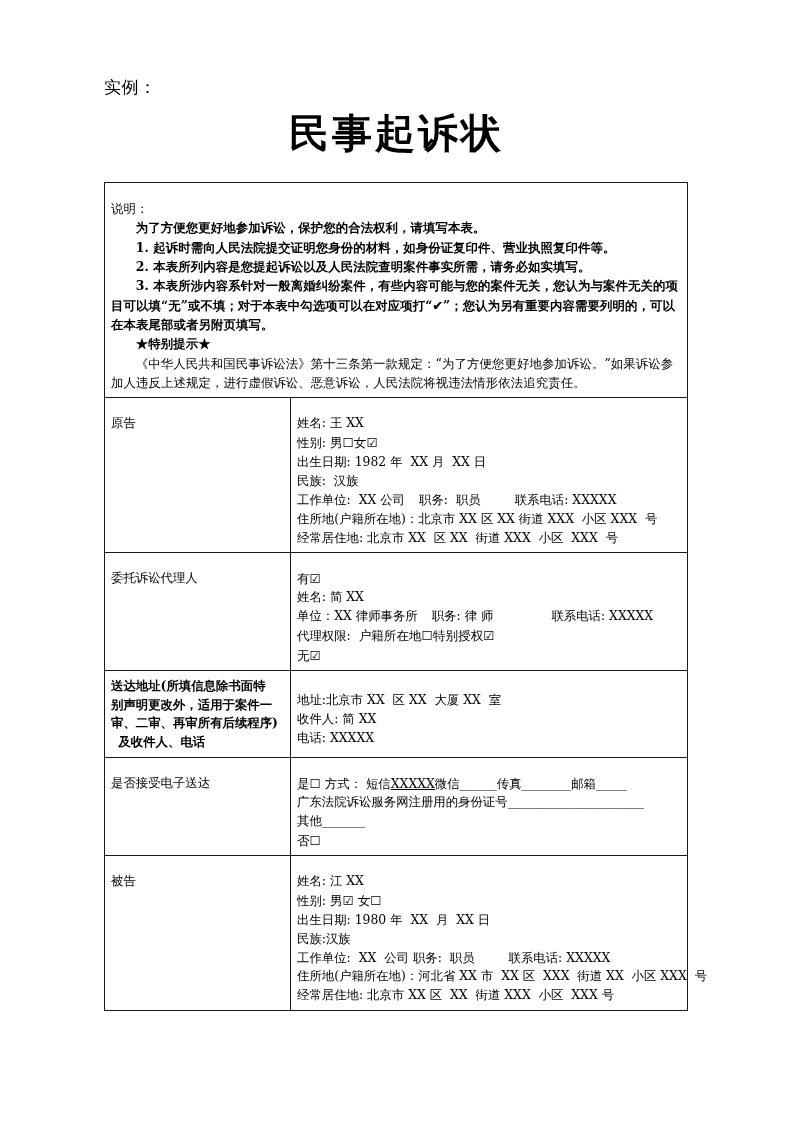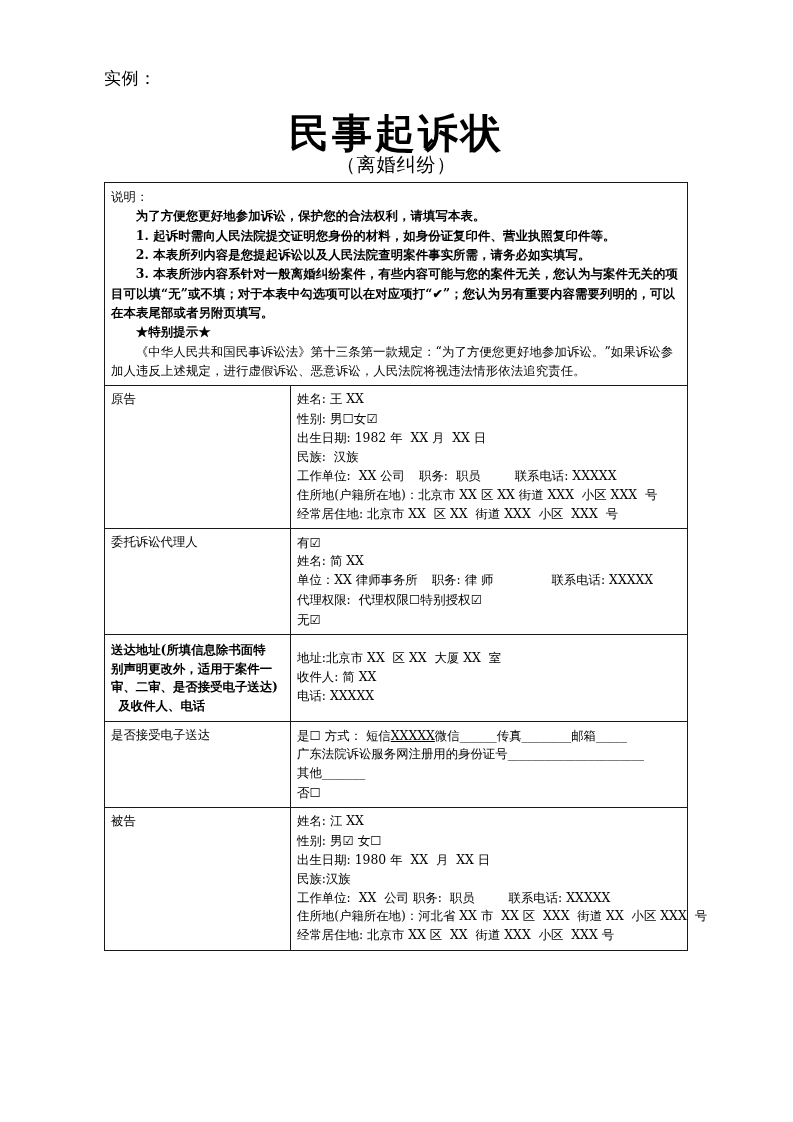--- a/index.html
+++ b/index.html
@@ -19,21 +19,21 @@
   .page {
     position: absolute;
     inset: 0;
     background: #fff;
   }
 
   
   .example-label {
     position: absolute;
     left: 104px;
-    top: 68px;
+    top: 77px;
     font-size: 17px;
     letter-spacing: 0.5px;
     line-height: 1.2;
   }
   .doc-title {
     position: absolute;
     left: 0;
     right: 0;
     top: 108px;
     text-align: center;
@@ -58,21 +58,21 @@
     position: absolute;
     left: 104px;
     top: 182px;
     width: 584px;
     border-collapse: collapse;
     table-layout: fixed;
   }
   .form-table td {
     border: 1px solid #1a1a1a;
     vertical-align: top;
-    padding: 4px 5px 5px 6px;
+    padding: 16px 5px 5px 6px;
     font-size: 12.4px;
     line-height: 1.52;
   }
   .col-label { width: 186px; }
 
   .notes-cell { padding: 5px 7px 7px 7px; }
   .notes-cell p {
     margin: 0;
     font-size: 12.4px;
     line-height: 1.56;
@@ -119,21 +119,20 @@
     letter-spacing: 1px;
   }
 </style>
 </head>
 <body>
 
 <div class="page">
 
   <div class="example-label">实例：</div>
   <div class="doc-title">民事起诉状</div>
-  <div class="doc-subtitle">（离婚纠纷）</div>
 
   <table class="form-table">
     <colgroup>
         <col class="col-label">
         <col>
       </colgroup>
     <tbody>
 
       <tr>
         <td class="notes-cell" colspan="2">
@@ -160,30 +159,30 @@
           <span class="field"><span>经常居住地:</span> <span>北京市 XX  区 XX  街道 XXX  小区  XXX  号</span></span>
         </td>
       </tr>
 
       <tr>
         <td class="label-cell">委托诉讼代理人</td>
         <td>
           <span class="field chk">有☑</span>
           <span class="field"><span>姓名:</span> <span>简 XX</span></span>
           <span class="field"><span>单位：</span><span>XX 律师事务所</span><span class="sp-s"></span><span>职务:</span> <span>律 师</span><span class="sp-l"></span><span>联系电话:</span> <span>XXXXX</span></span>
-          <span class="field"><span>代理权限:</span>  <span class="chk">代理权限☐</span><span class="chk">特别授权☑</span></span>
+          <span class="field"><span>代理权限:</span>  <span class="chk">户籍所在地☐</span><span class="chk">特别授权☑</span></span>
           <span class="field chk">无☑</span>
         </td>
       </tr>
 
       <tr>
         <td class="label-cell topwrap">
           <span class="ind">送达地址(所填信息除书面特</span>
           <span class="ind">别声明更改外，适用于案件一</span>
-          <span class="ind">审、二审、是否接受电子送达)</span>
+          <span class="ind">审、二审、再审所有后续程序)</span>
           <span class="ind2">及收件人、电话</span>
         </td>
         <td style="vertical-align:middle;">
           <span class="field"><span>地址:</span><span>北京市 XX  区 XX  大厦 XX  室</span></span>
           <span class="field"><span>收件人:</span> <span>简 XX</span></span>
           <span class="field"><span>电话:</span> <span>XXXXX</span></span>
         </td>
       </tr>
 
       <tr>

